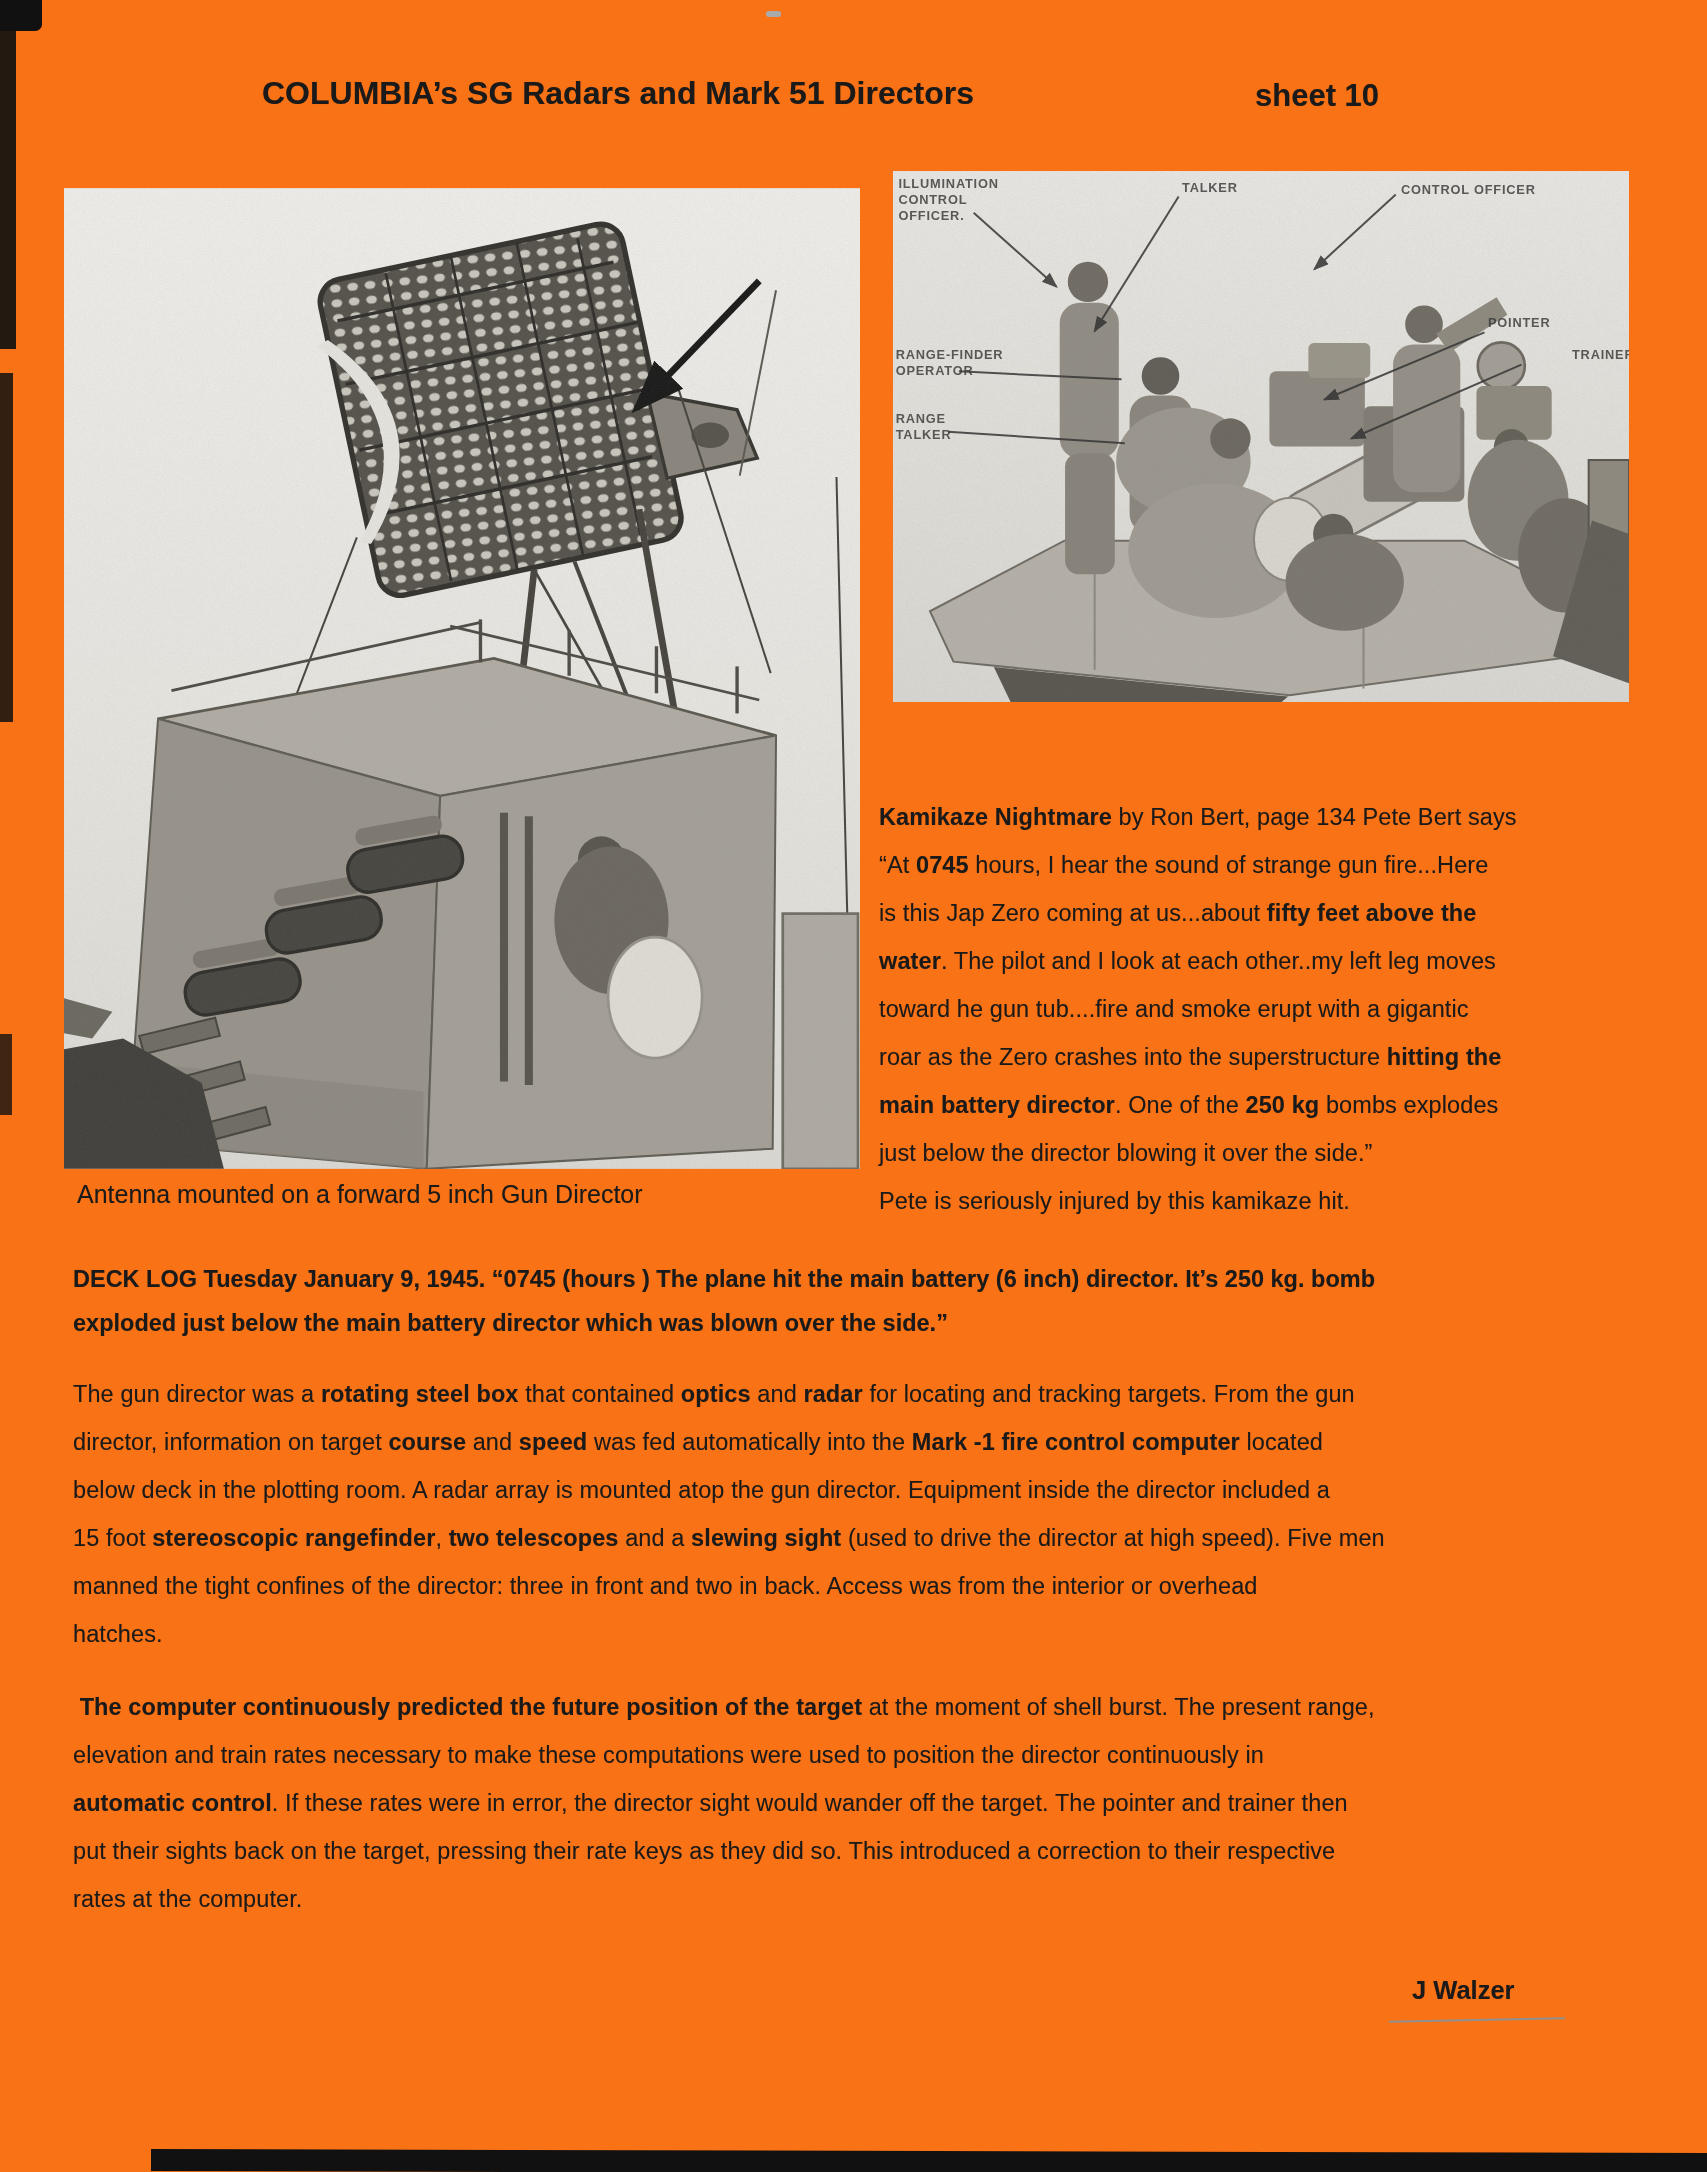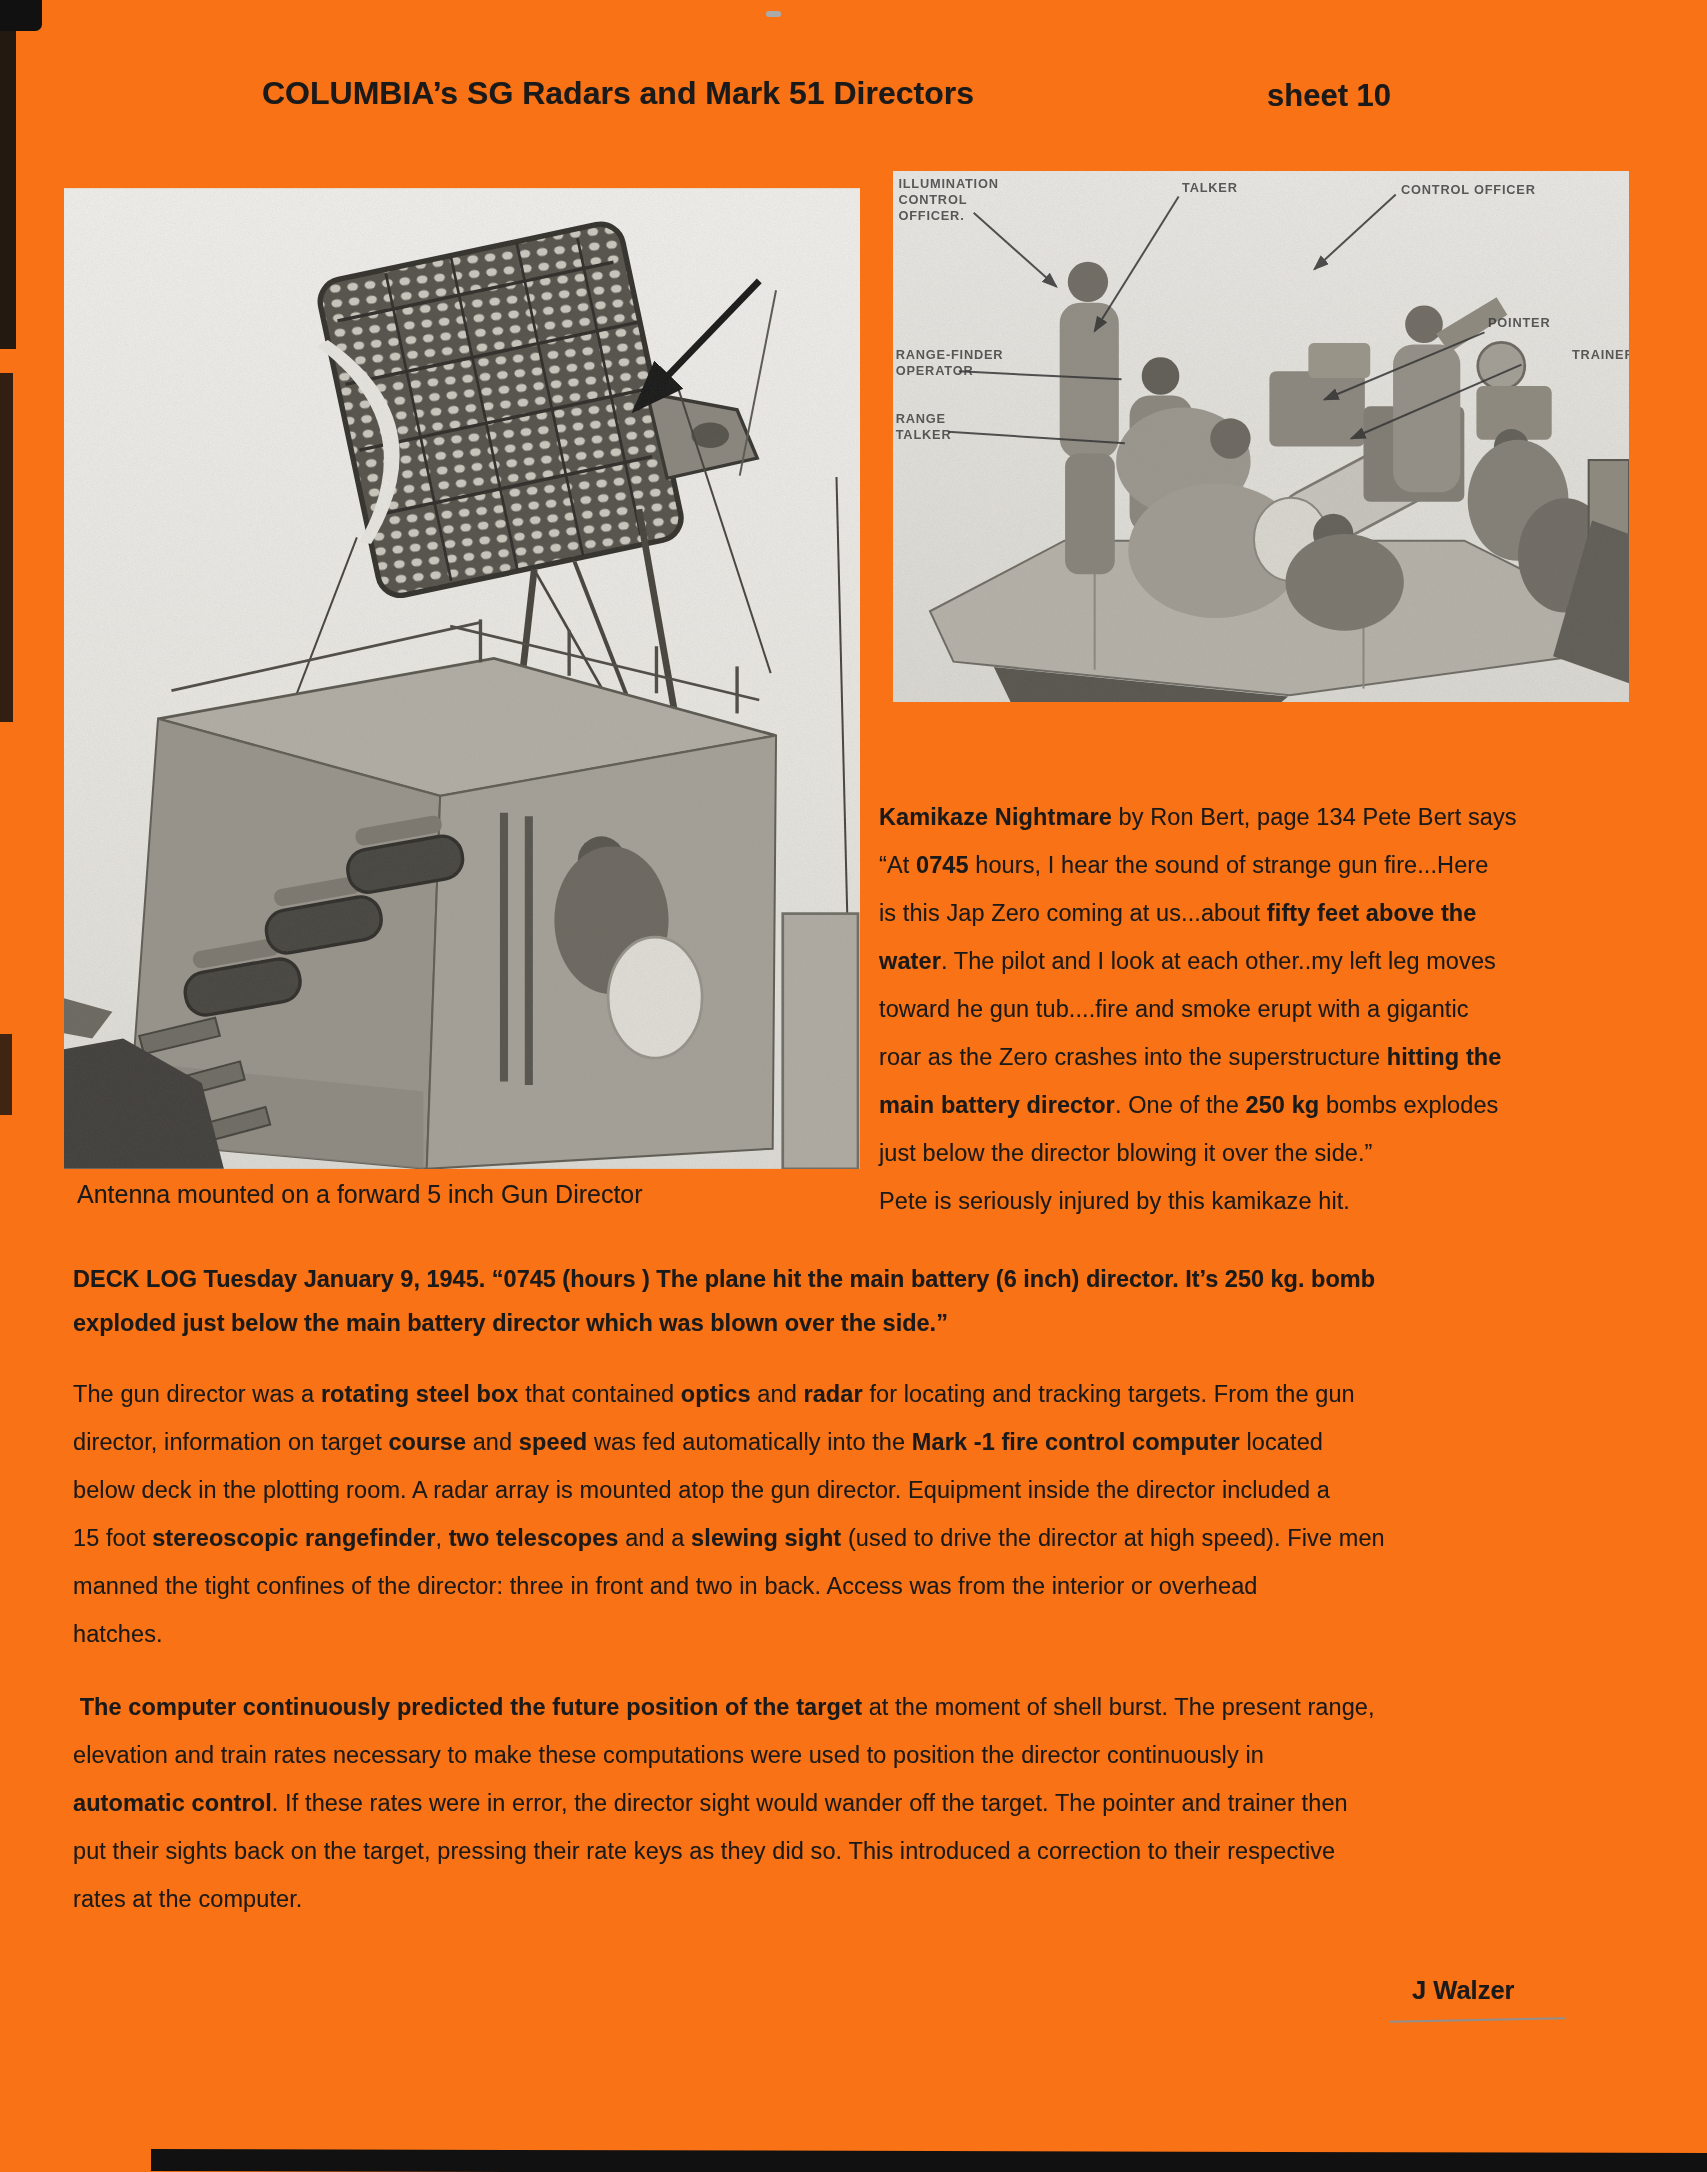--- a/index.html
+++ b/index.html
@@ -3,21 +3,21 @@
 <meta charset="utf-8">
 <style>
   html,body{margin:0;padding:0;background:#d8d8d8;}
   .page{
     position:relative; width:1708px; height:2172px; margin:0 auto;
     background:#f97316; overflow:hidden;
     font-family:"Liberation Sans", sans-serif; color:#1a1a1a;
   }
   .abs{position:absolute;}
   .hdr-title{font-size:32px;font-weight:bold;letter-spacing:0px;text-shadow:0 0 0.7px rgba(0,0,0,.35);}
-  .hdr-sheet{font-size:31px;font-weight:bold;text-shadow:0 0 0.7px rgba(0,0,0,.35);margin-left:12px;}
+  .hdr-sheet{font-size:31px;font-weight:bold;text-shadow:0 0 0.7px rgba(0,0,0,.35);}
   .para{font-size:23.5px;line-height:48px;white-space:pre-line;letter-spacing:0.1px;text-shadow:0 0 0.7px rgba(0,0,0,.25);}
   .para .b{font-weight:bold;margin-top:16px;}
   .decklog{font-size:23.5px;line-height:44px;font-weight:bold;white-space:pre-line;text-shadow:0 0 0.7px rgba(0,0,0,.3);}
   .annot{font-size:25.5px;line-height:52px;white-space:pre-line;text-shadow:0 0 0.7px rgba(0,0,0,.3);z-index:5;}
   .cap-left{font-size:25px;text-shadow:0 0 0.7px rgba(0,0,0,.25);}
   .cap-right{font-size:26px;font-weight:bold;text-align:center;text-shadow:0 0 0.7px rgba(0,0,0,.3);}
   .signature{font-size:25.5px;font-weight:bold;text-shadow:0 0 0.7px rgba(0,0,0,.3);}
   .sig-line{height:2px;background:#8f8f8f;transform:rotate(-1.2deg);}
   .photo{overflow:hidden;}
   .plabel{

